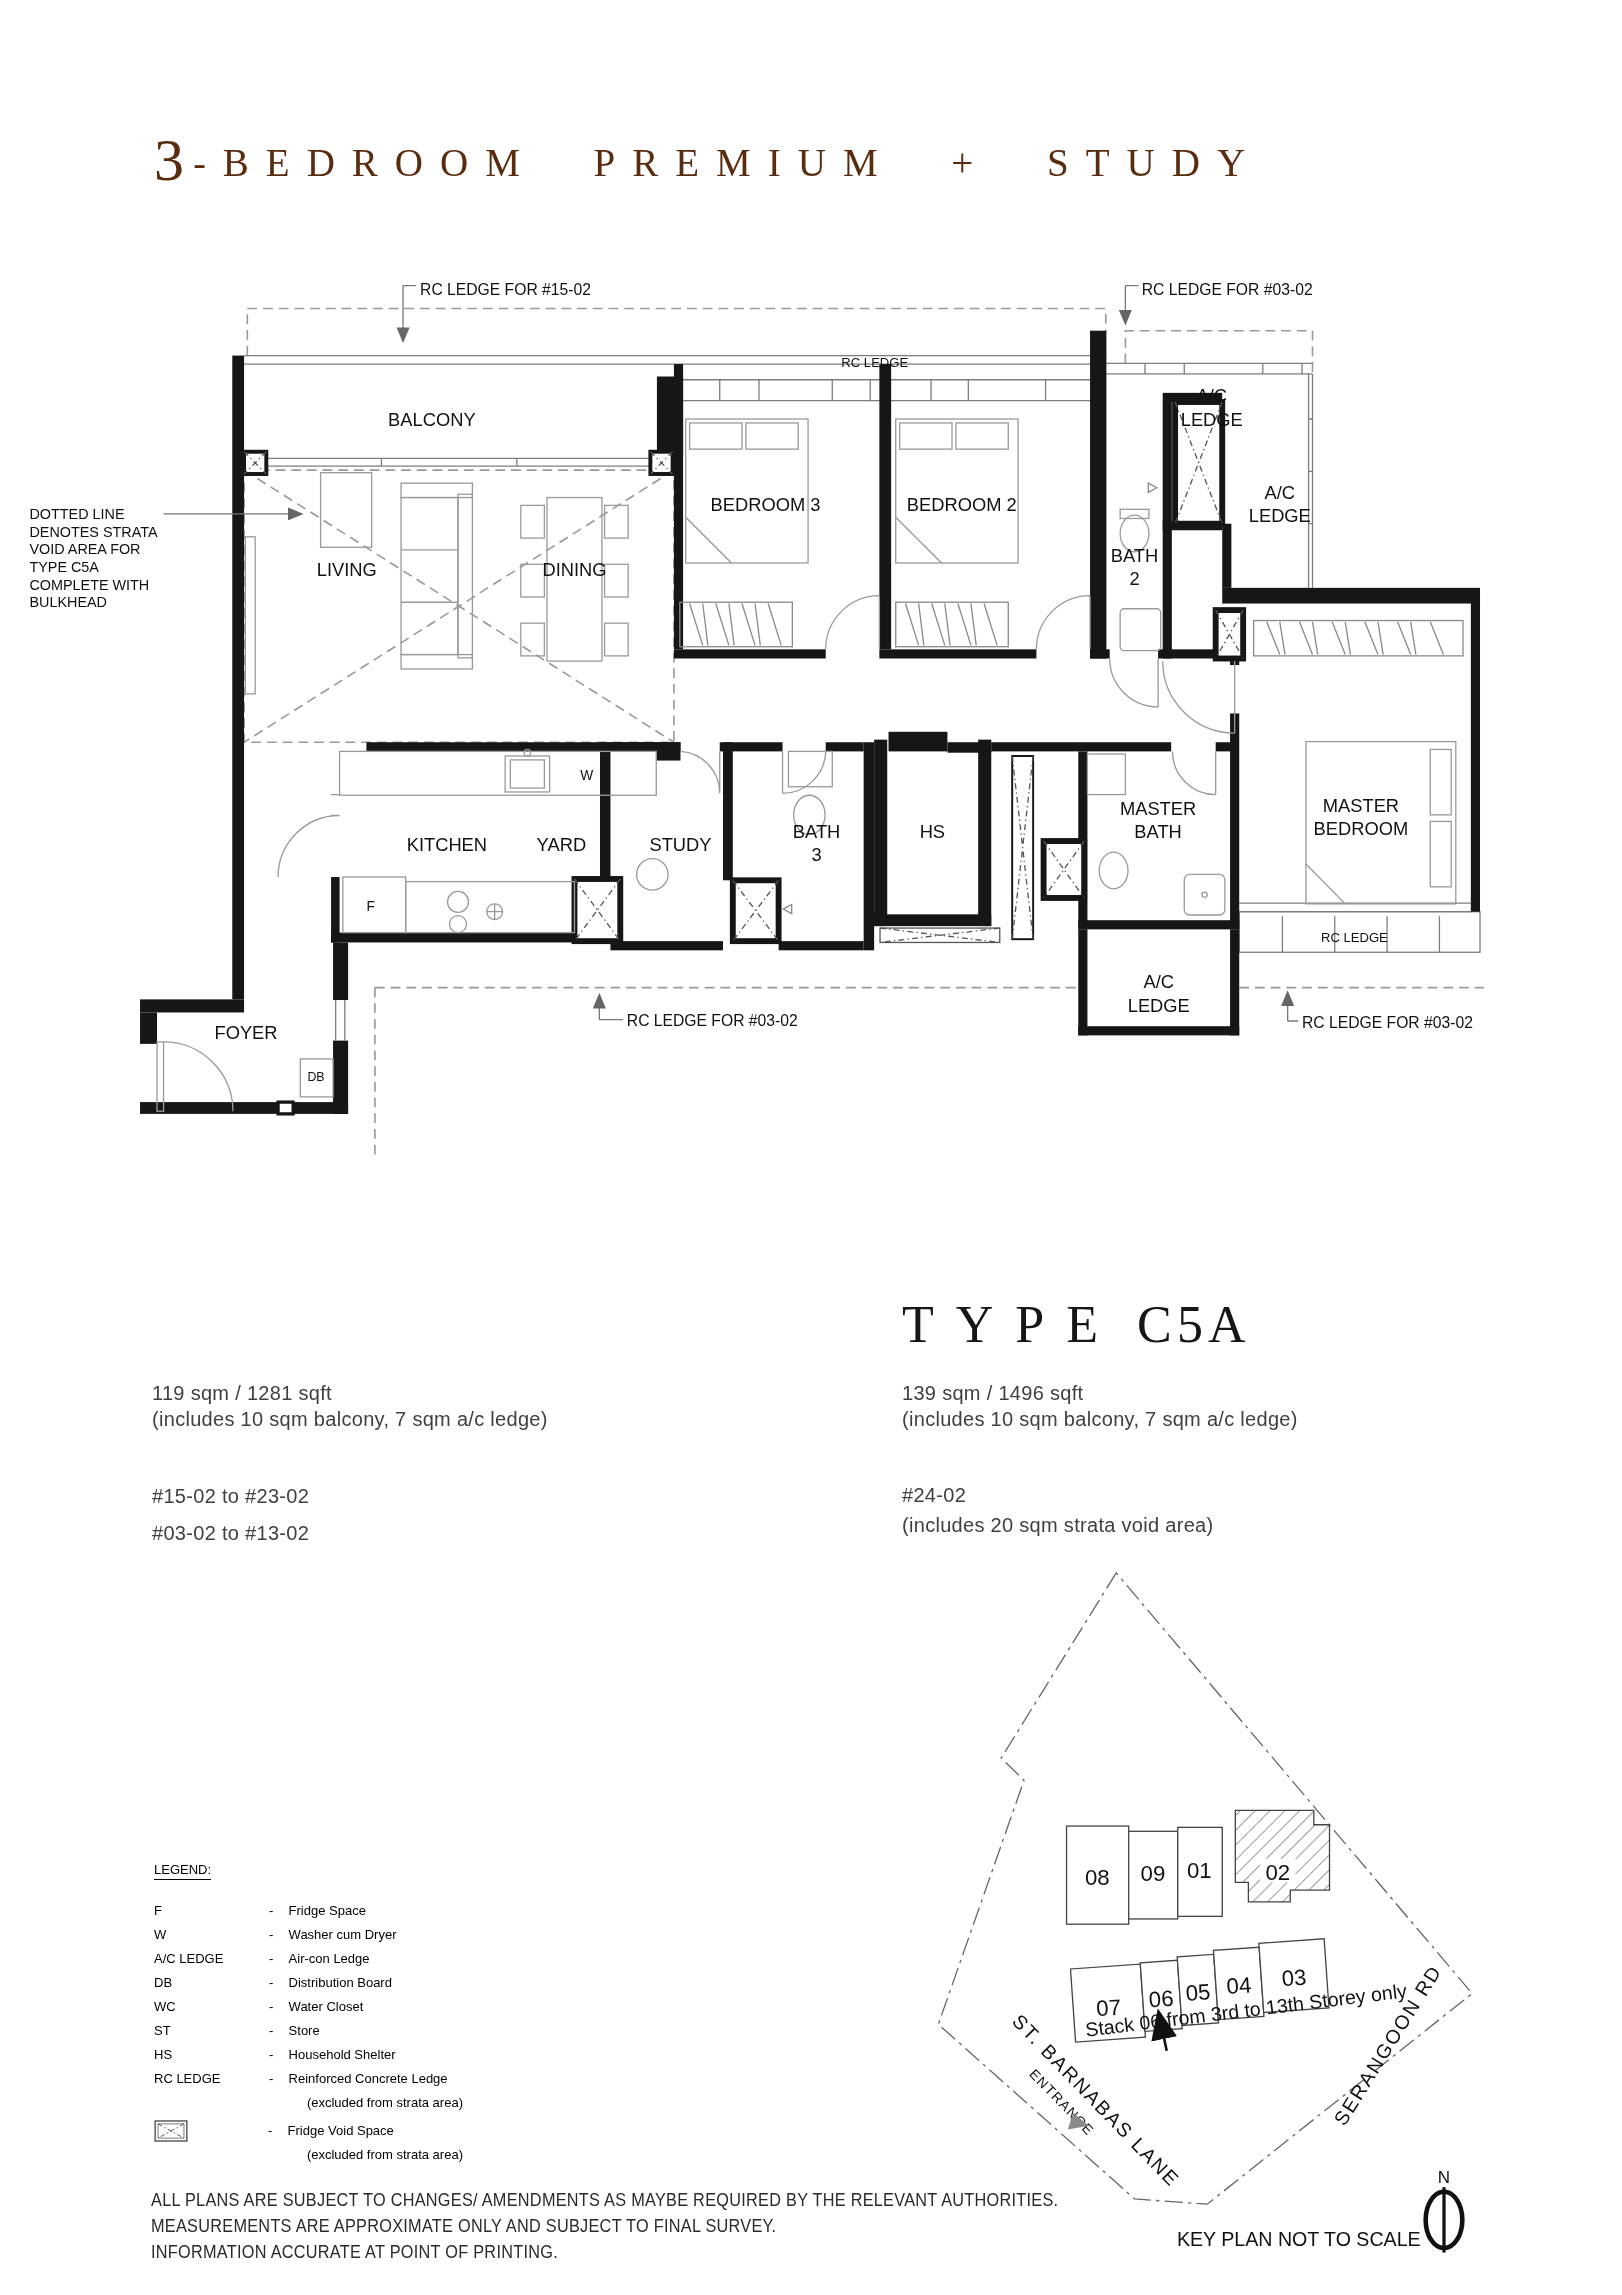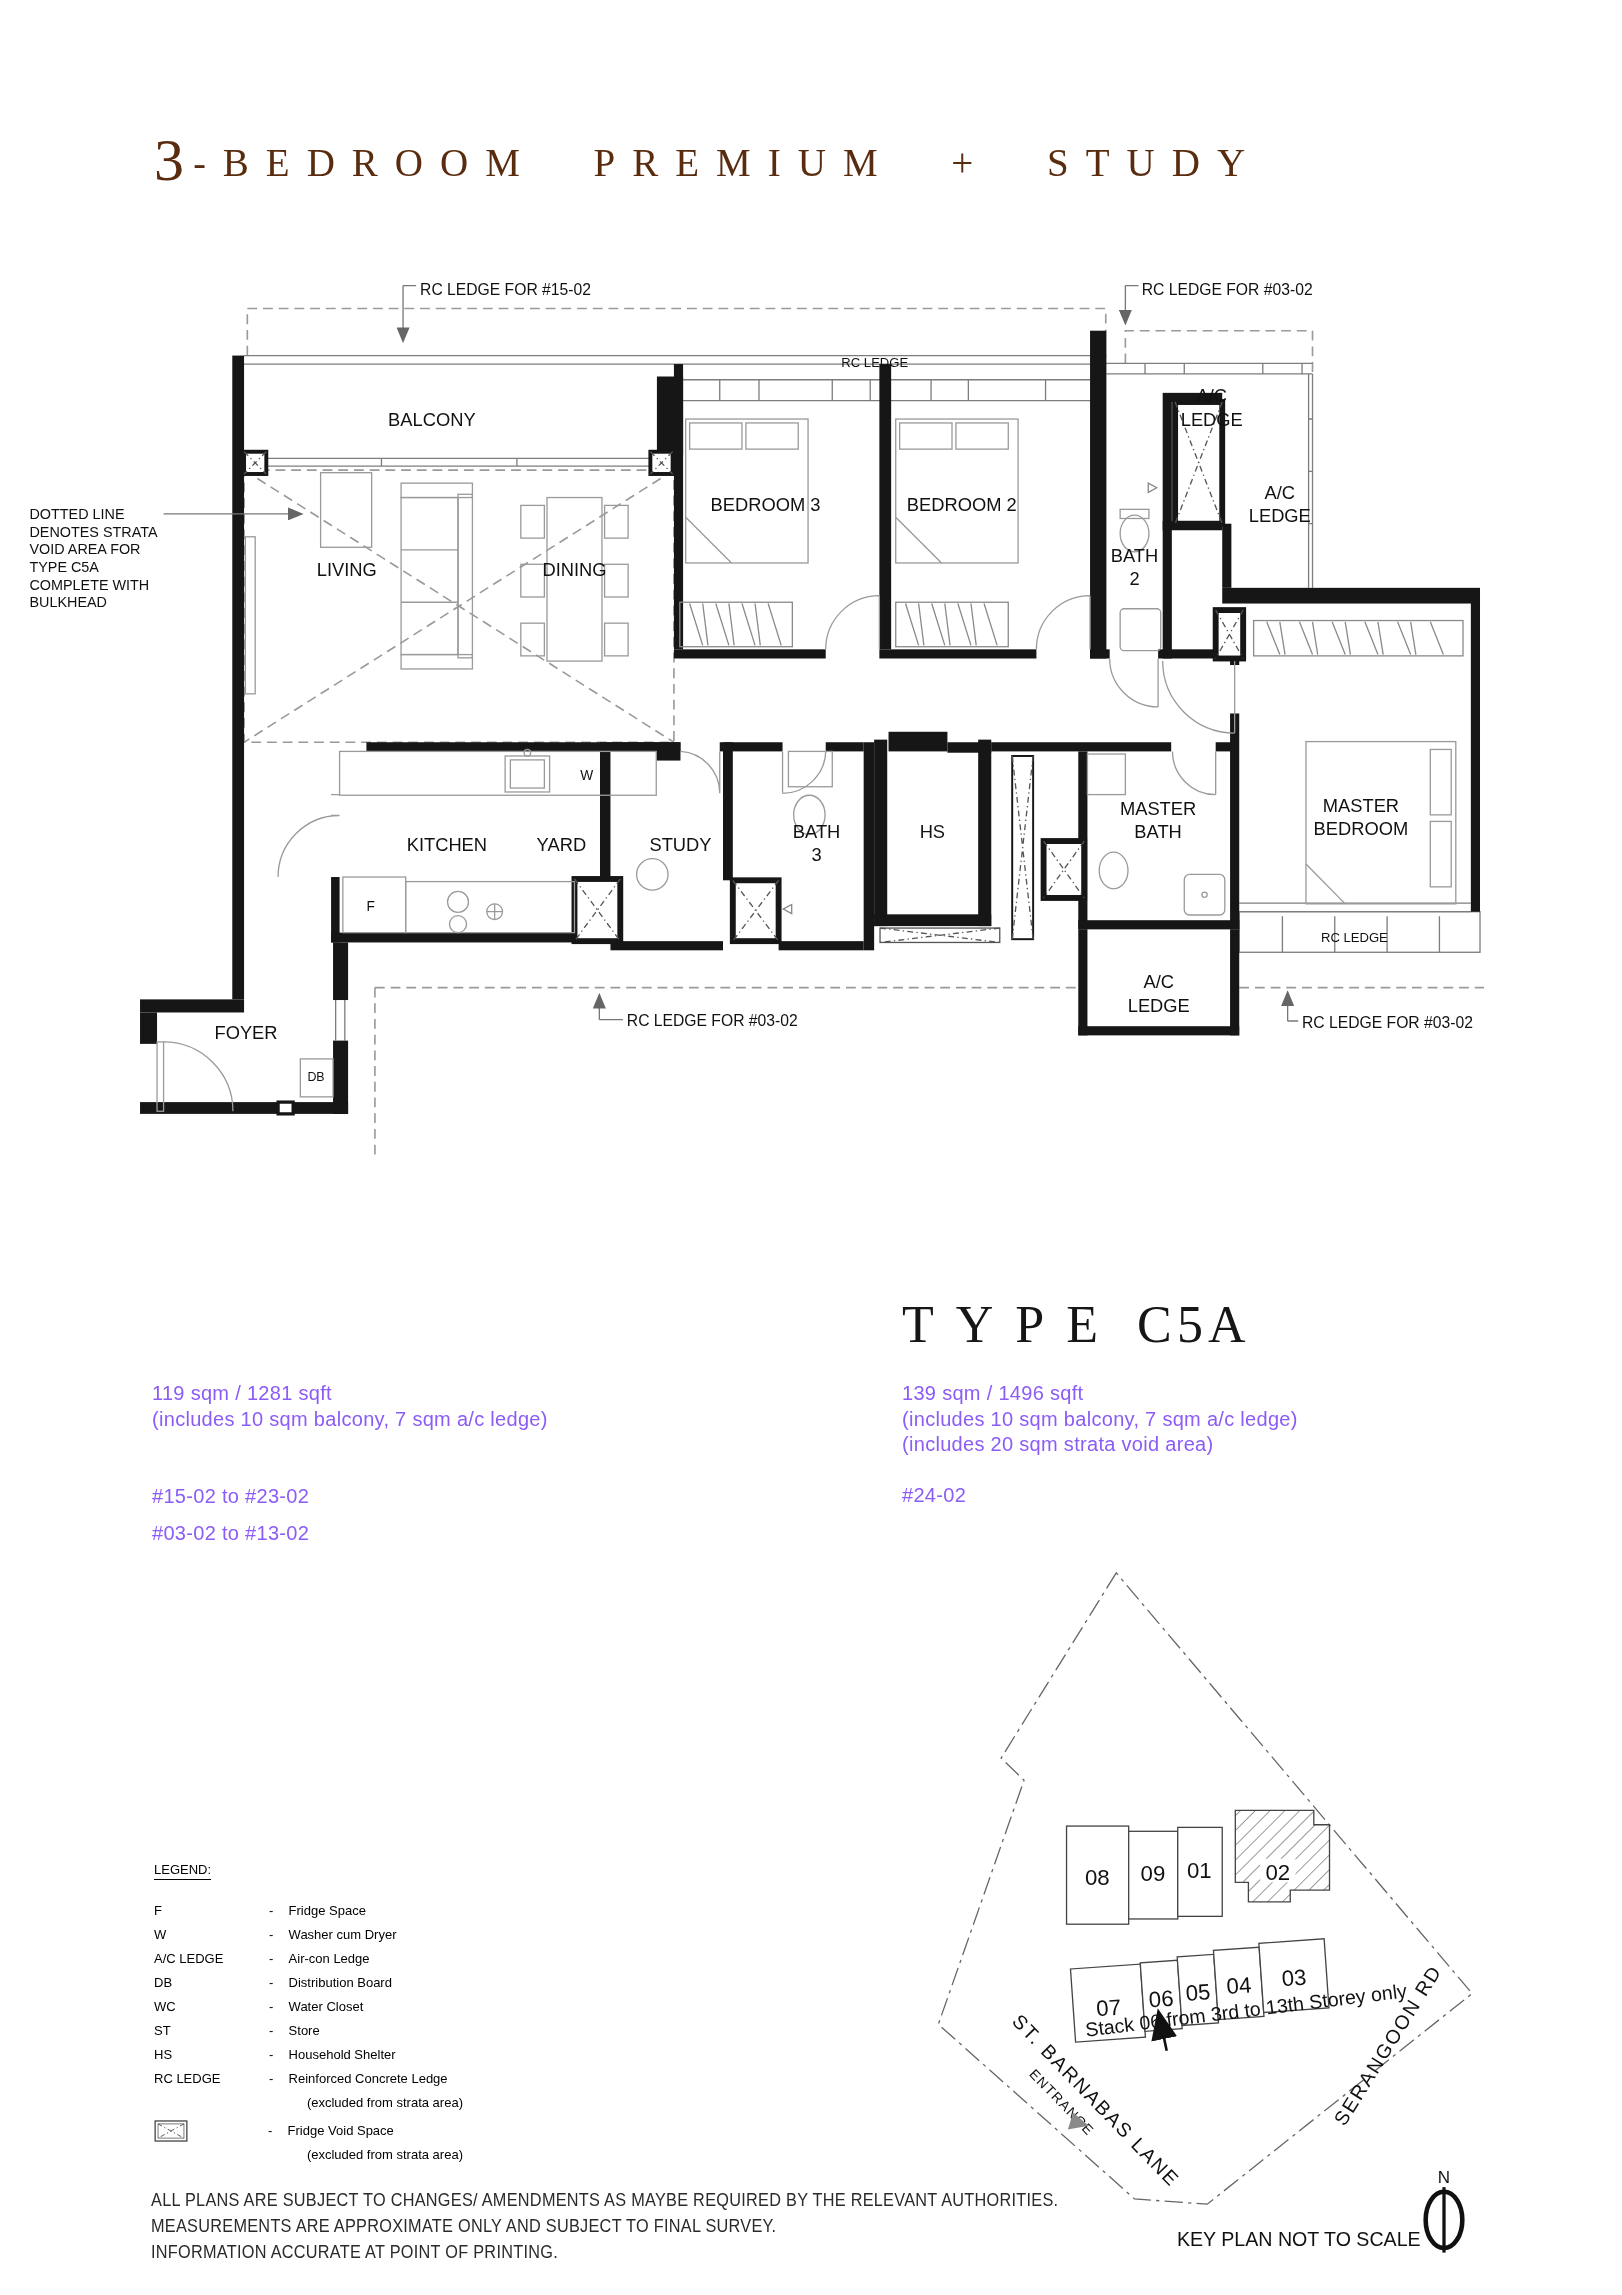--- a/index.html
+++ b/index.html
@@ -8,21 +8,21 @@
   
   #title{position:absolute;left:154px;top:130px;color:#5a2c0f;font-family:"Liberation Serif",serif;
          white-space:nowrap;}
   #title .num{font-size:60px;line-height:60px;vertical-align:-3.9px;letter-spacing:6.5px;}
   #title .sep{font-size:38px;letter-spacing:14.4px;}
   #title .rest{font-size:39px;letter-spacing:17px;word-spacing:30px;}
   
   .type-head{position:absolute;font-family:"Liberation Serif",serif;font-size:52px;line-height:52px;
              letter-spacing:22px;white-space:nowrap;color:#161616;}
   .type-head .code{letter-spacing:5.2px;margin-left:17px;}
-  .body-line{position:absolute;font-size:20px;color:#8b5cf6;letter-spacing:0.3px;white-space:nowrap;}
+  .body-line{position:absolute;font-size:20px;color:#404040;letter-spacing:0.3px;white-space:nowrap;}
   
   #legend{position:absolute;left:154px;top:1858px;font-size:13px;line-height:24px;color:#000000;}
   #legend .lg-head{text-decoration:underline;text-underline-offset:4.6px;margin-bottom:17px;}
   .lg-row{display:flex;}
   .lg-k{width:115px;flex:none;}
   .lg-dash{width:19.6px;flex:none;}
   .lg-cont .lg-dash{visibility:hidden;}
   .lg-cont .lg-v{padding-left:18.3px;}
   .lg-icon-box{width:34px;height:22px;flex:none;margin-right:80px;position:relative;top:1.3px;}
   
@@ -275,21 +275,21 @@
   <div class="body-line" style="left:152px;top:1382px;">119 sqm / 1281 sqft</div>
   <div class="body-line" style="left:152px;top:1408px;">(includes 10 sqm balcony, 7 sqm a/c ledge)</div>
   <div class="body-line" style="left:152px;top:1522px;">#03-02 to #13-02</div>
   <div class="body-line" style="left:152px;top:1485px;">#15-02 to #23-02</div>
 
   <div class="type-head" style="left:902px;top:1299px;">
     <span>TYPE</span><span class="code">C5A</span>
   </div>
   <div class="body-line" style="left:902px;top:1382px;text-align:right;">139 sqm / 1496 sqft</div>
   <div class="body-line" style="left:902px;top:1408px;">(includes 10 sqm balcony, 7 sqm a/c ledge)</div>
-  <div class="body-line" style="left:902px;top:1433px;">(includes 20 sqm strata void area)</div>
+  <div class="body-line" style="left:902px;top:1514px;">(includes 20 sqm strata void area)</div>
   <div class="body-line" style="left:902px;top:1484px;">#24-02</div>
 
   <div id="legend">
     <div class="lg-head">LEGEND:</div>
     <div class="lg-row">
         <span class="lg-k">F</span>
         <span class="lg-dash">-</span>
         <span class="lg-v">Fridge Space</span>
       </div>
     <div class="lg-row">

